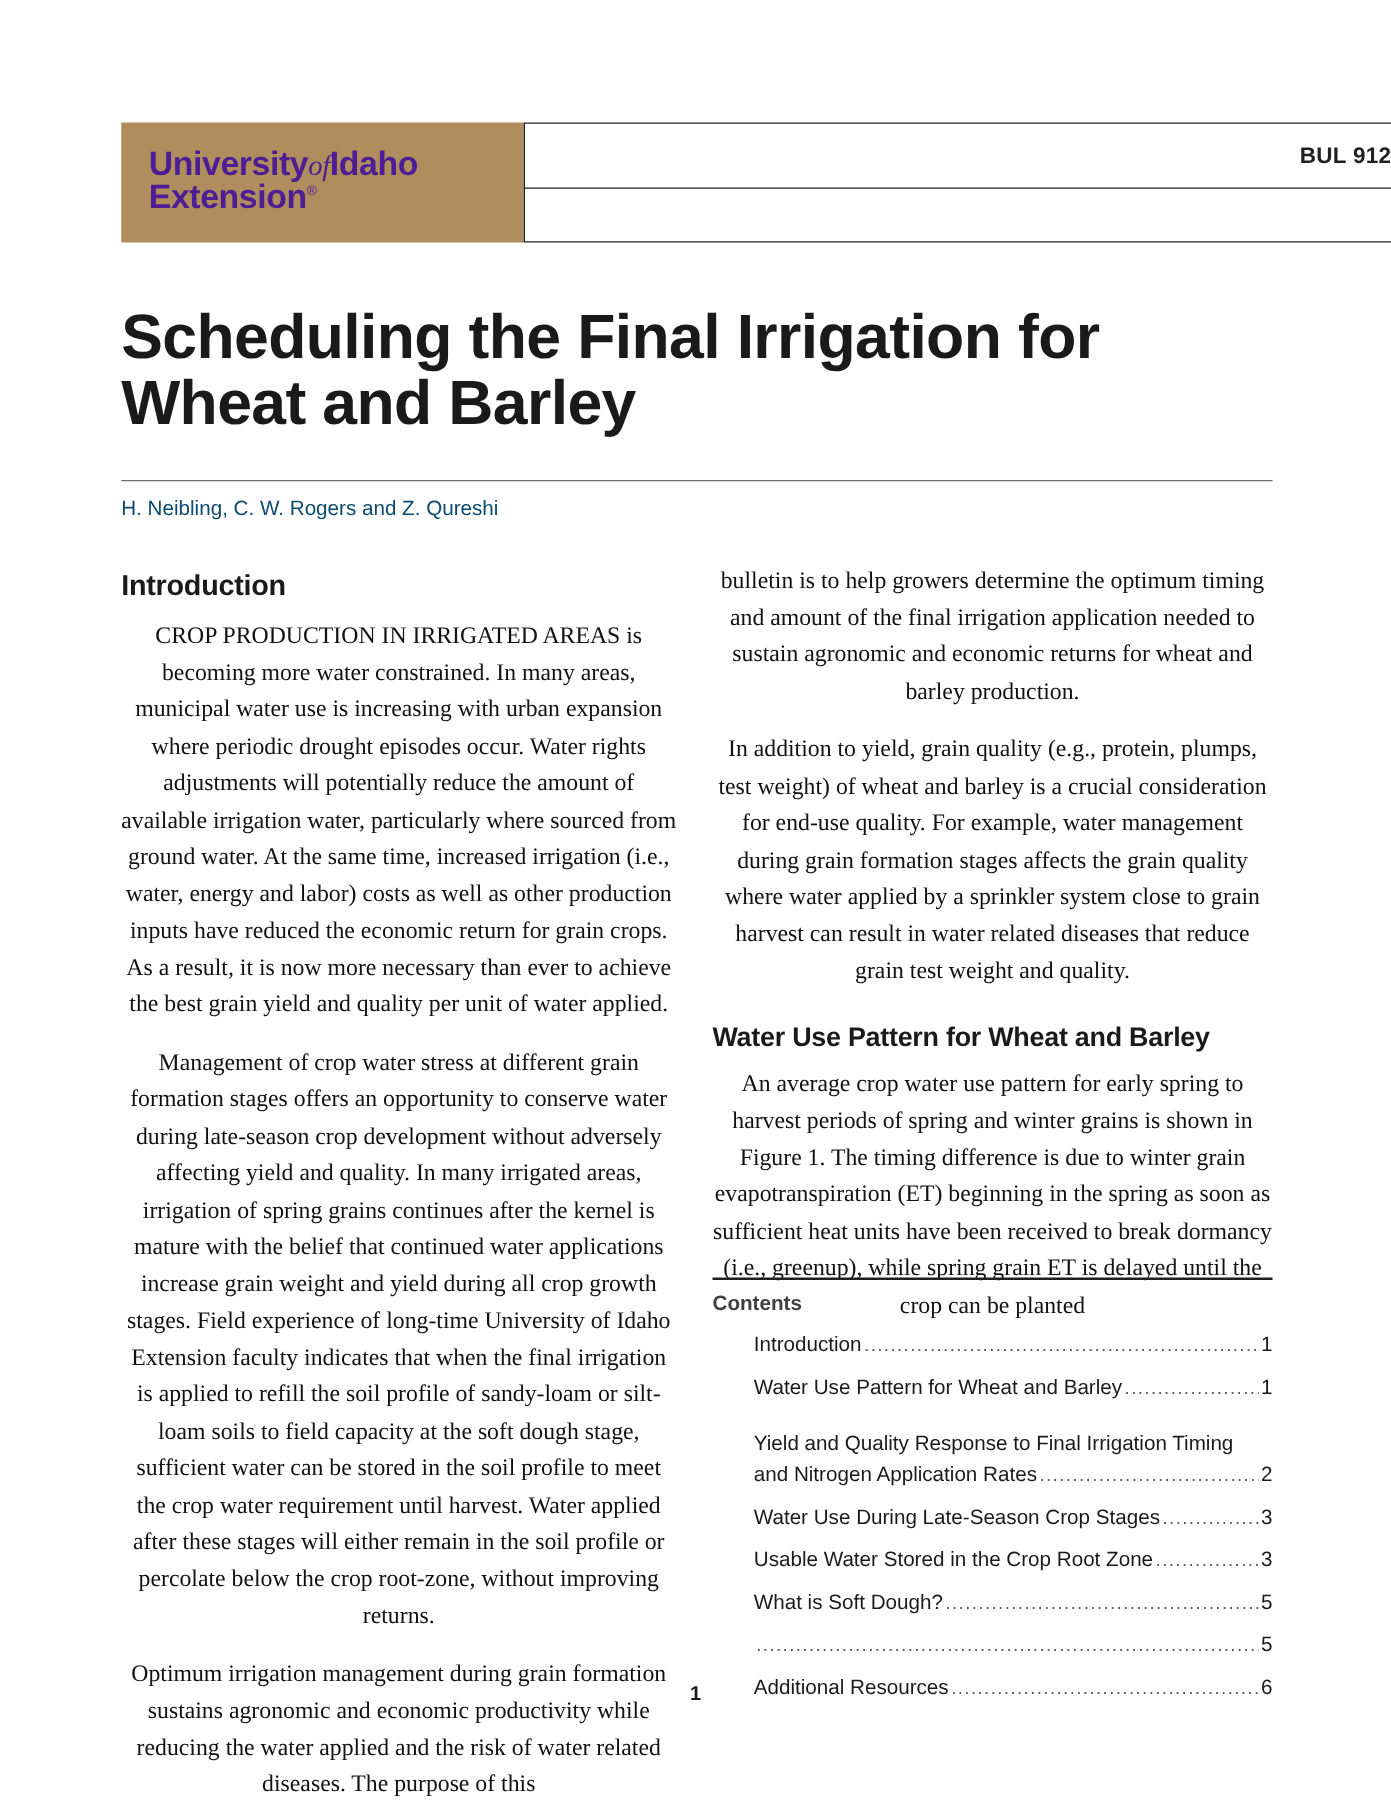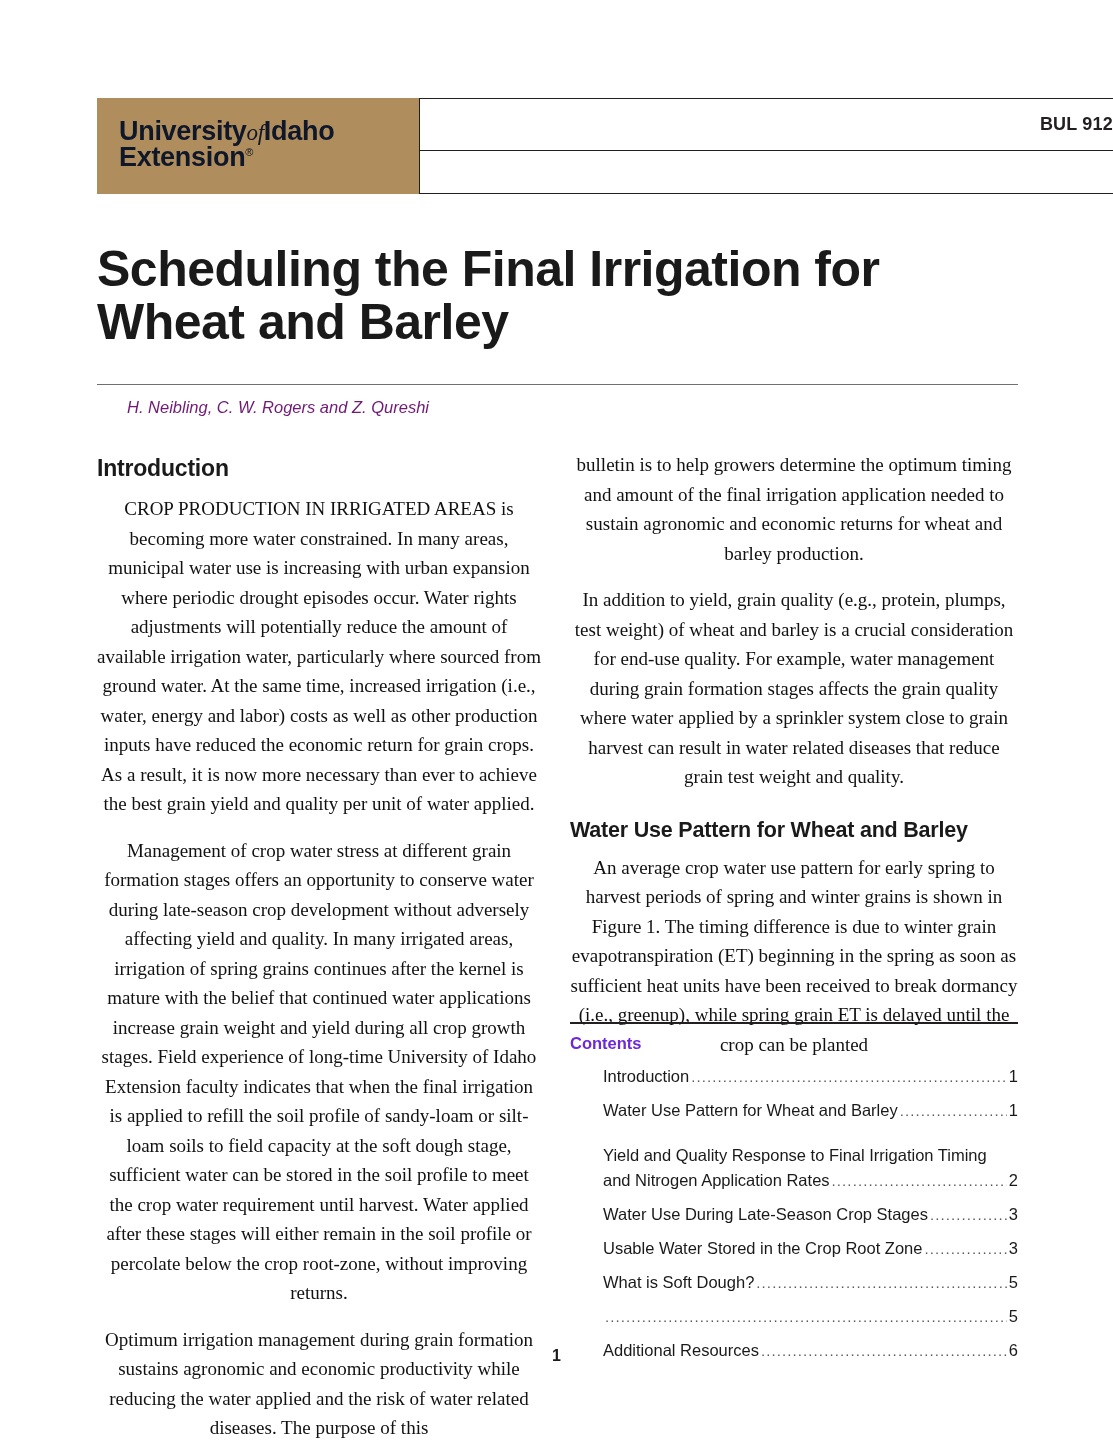--- a/index.html
+++ b/index.html
@@ -30,21 +30,21 @@
     top: 98px;
     width: 921px;
     height: 96px;
   }
   .logo-block {
     position: absolute;
     left: 0; top: 0;
     width: 322px;
     height: 96px;
     background: #b08d5c;
-    color: #0f172a;
+    color: #4c1d95;
   }
   .logo-line1 {
     position: absolute;
     left: 22px;
     top: 18px;
     font-family: "Liberation Sans", sans-serif;
     font-weight: bold;
     font-size: 27px;
     letter-spacing: -0.3px;
     white-space: nowrap;
@@ -110,24 +110,22 @@
     line-height: 53px;
     letter-spacing: -0.5px;
     color: #1a1a1a;
   }
   .authors {
     position: absolute;
     left: 97px;
     top: 398px;
     width: 880px;
     font-family: "Liberation Sans", sans-serif;
-    font-style: italic;
     font-size: 16.5px;
-    color: #701a75;
-    margin-left: 30px;
+    color: #0c4a6e;
   }
   .rule-under-title {
     position: absolute;
     left: 97px;
     top: 384px;
     width: 921px;
     height: 1px;
     background: #6f6f6f;
   }
 
@@ -180,21 +178,21 @@
   .contents-rule-top {
     width: 448px;
     height: 2px;
     background: #231f20;
     margin-bottom: 10px;
   }
   .contents-title {
     font-family: "Liberation Sans", sans-serif;
     font-weight: bold;
     font-size: 16.5px;
-    color: #6d28d9;
+    color: #404040;
     margin-bottom: 11px;
   }
   .toc-item {
     display: flex;
     align-items: flex-end;
     font-family: "Liberation Sans", sans-serif;
     font-size: 16.5px;
     color: #1a1a1a;
     margin: 0 0 9px 0;
     padding-left: 33px;

